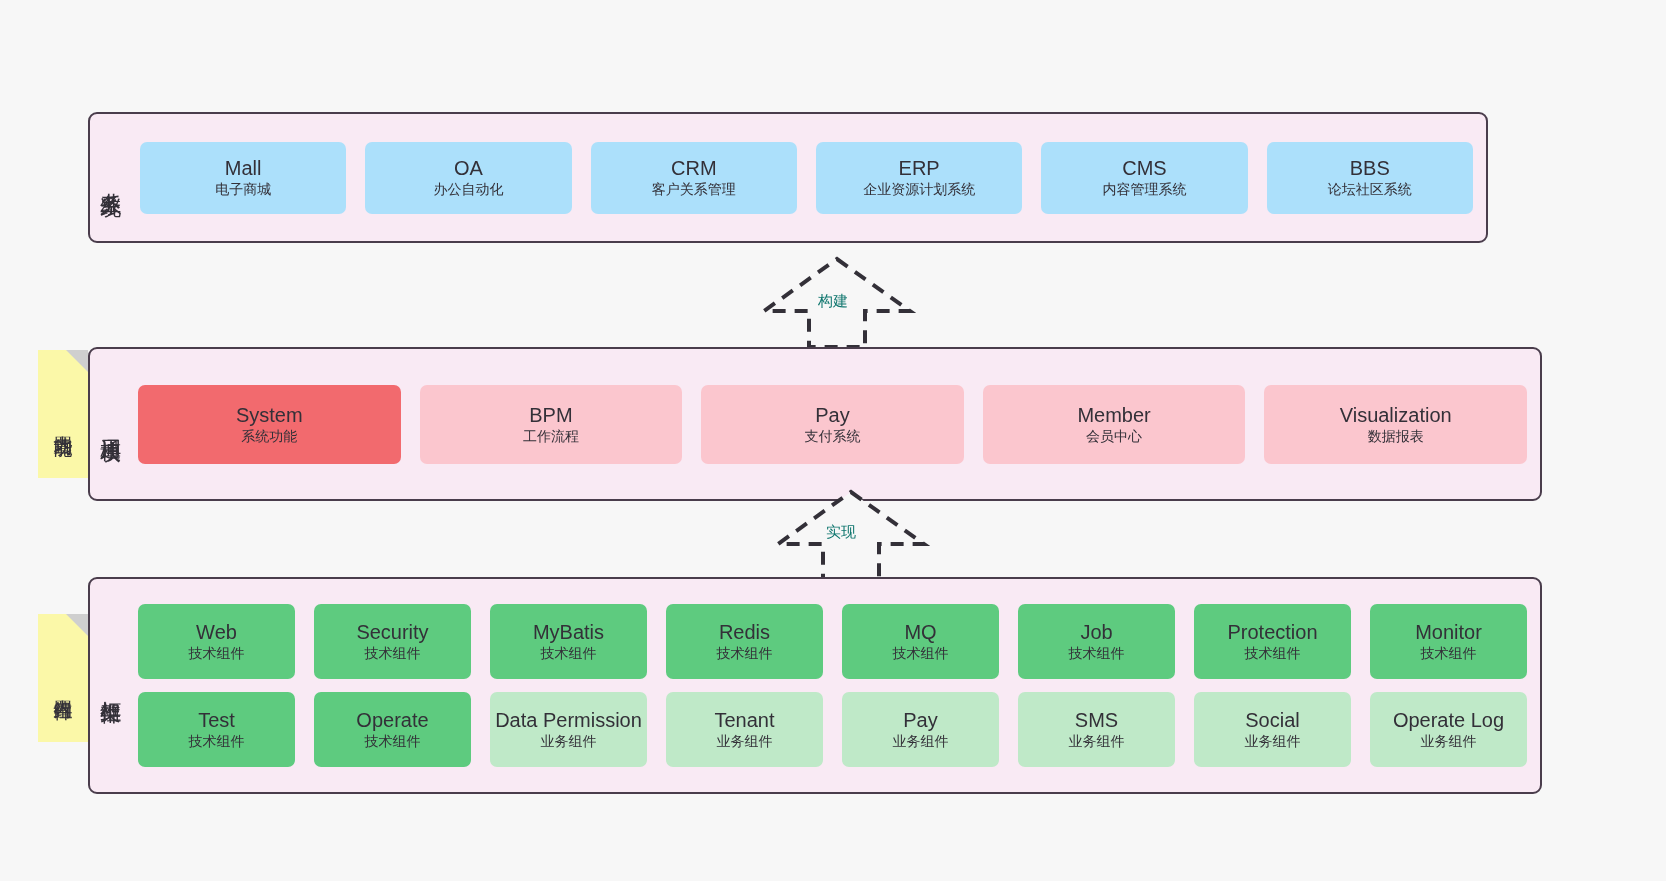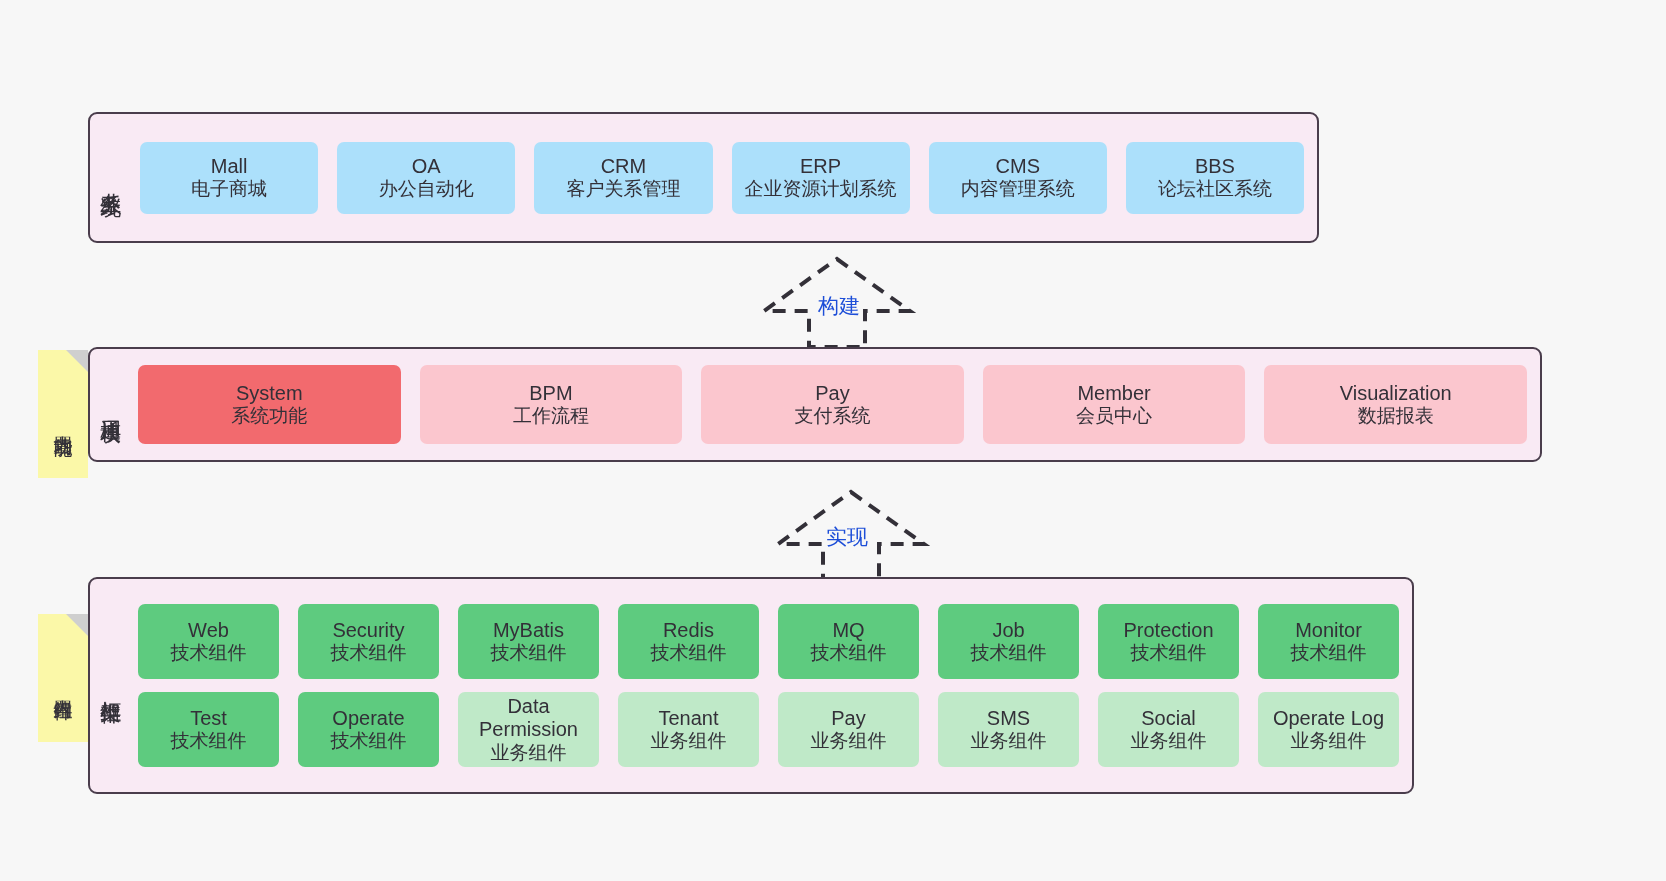--- a/index.html
+++ b/index.html
@@ -63,33 +63,33 @@
     border-radius: 7px;
     display: flex;
     flex-direction: column;
     align-items: center;
     justify-content: center;
     text-align: center;
     line-height: 1.18;
     padding: 6px 4px;
   }
   .card .en { font-size: 20px; }
-  .card .cn { font-size: 19px; }
+  .card .cn { font-size: 14px; }
 
   
   .c-blue        { background: #ace0fb; }
   .c-red         { background: #f26a6e; }
   .c-pink        { background: #fbc6ce; }
   .c-green       { background: #5ecb7f; }
   .c-lightgreen  { background: #bfe9c8; }
 
   
-  #layer-business { left: 88px;  top: 112px; width: 1231px; height: 131px; }
-  #layer-common   { left: 88px;  top: 347px; width: 1454px; height: 115px; }
-  #layer-frame    { left: 88px;  top: 577px; width: 1326px; height: 217px; }
+  #layer-business { left: 88px;  top: 112px; width: 1400px; height: 131px; }
+  #layer-common   { left: 88px;  top: 347px; width: 1454px; height: 154px; }
+  #layer-frame    { left: 88px;  top: 577px; width: 1454px; height: 217px; }
 
   #layer-business .card { height: 72px; }
   #layer-common   .card { height: 79px; }
   #layer-frame    .card { height: 75px; }
 
   #layer-business .layer-body { padding-left: 8px; }
 
   
   .note {
     position: absolute;
@@ -130,22 +130,22 @@
     width: 150px;
     height: 95px;
   }
   #arrow-build  { left: 762px; top: 255px; }
   #arrow-impl   { left: 776px; top: 488px; }
 
   .uml-arrow svg { display: block; overflow: visible; }
 
   .uml-label {
     position: absolute;
-    font-size: 21px;
-    color: #1d4ed8;
+    font-size: 15px;
+    color: #0f766e;
     background: transparent;
     white-space: nowrap;
   }
   #label-build { left: 818px; top: 292px; }
   #label-impl  { left: 826px; top: 523px; }
 </style>
 </head>
 <body>
 
 <div class="layer" id="layer-business">

